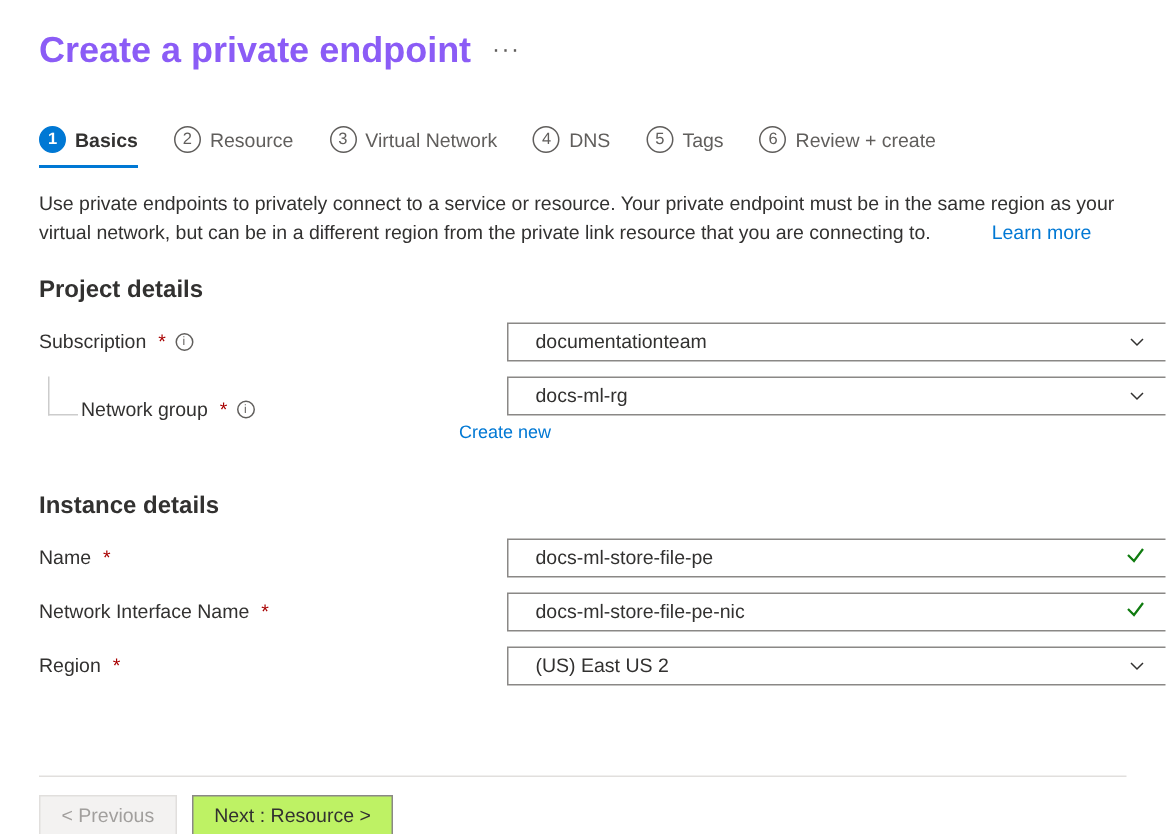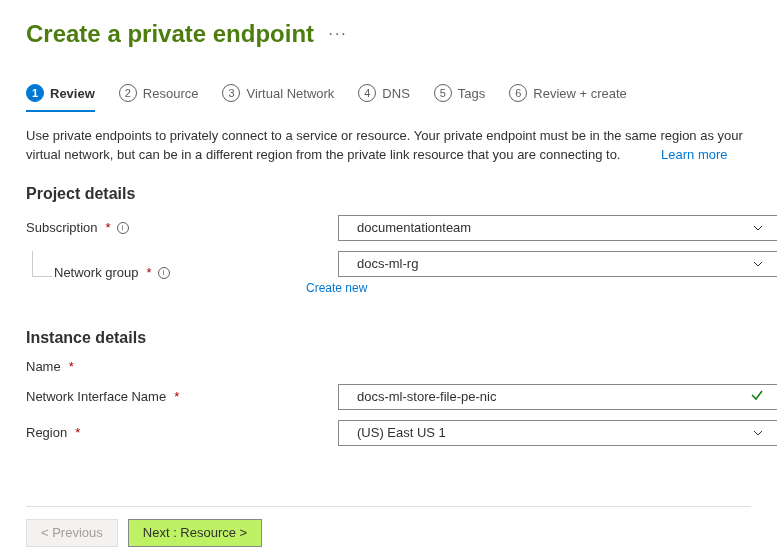--- a/index.html
+++ b/index.html
@@ -5,21 +5,21 @@
     * { box-sizing: border-box; margin: 0; padding: 0; }
     body {
       font-family: "Segoe UI", -apple-system, sans-serif;
       font-size: 13px;
       color: #323130;
       background: #fff;
       padding: 20px 26px;
       width: 777px;
     }
     .header-row { display: flex; align-items: center; gap: 14px; margin-bottom: 30px; }
-    .page-title { font-size: 24px; font-weight: 600; color: #4d7c0f; }
+    .page-title { font-size: 24px; font-weight: 600; color: #8b5cf6; }
     .ellipsis { color: #605e5c; font-size: 16px; letter-spacing: 1px; cursor: pointer; }
     .tabs { display: flex; gap: 24px; border-bottom: 1px solid transparent; margin-bottom: 14px; }
     .tab {
       display: flex; align-items: center; gap: 6px;
       padding: 6px 0 8px 0; font-size: 13px; color: #605e5c;
       cursor: pointer; border-bottom: 2px solid transparent;
     }
     .tab.active { color: #323130; font-weight: 600; border-bottom: 2px solid #0078d4; }
     .step-circle {
       width: 18px; height: 18px; border-radius: 50%;
@@ -77,21 +77,21 @@
 <body>
 
 <div class="header-row">
   <h1 class="page-title">Create a private endpoint</h1>
   <span class="ellipsis">···</span>
 </div>
 
 <div class="tabs">
   <div class="tab active">
     <span class="step-circle">1</span>
-    <span>Review</span>
+    <span>Basics</span>
   </div>
   <div class="tab">
     <span class="step-circle">2</span>
     <span>Resource</span>
   </div>
   <div class="tab">
     <span class="step-circle">3</span>
     <span>Virtual Network</span>
   </div>
   <div class="tab">
@@ -150,20 +150,30 @@
 </div>
 
 <div class="section-gap"></div>
 
 <div class="section-title">Instance details</div>
 
 <div class="form-row">
   <div class="label-col">
     <span>Name</span>
     <span class="required">*</span>
+  </div>
+  <div class="input-col">
+    <div class="text-input">
+      <span>docs-ml-store-file-pe</span>
+      <span class="check-icon">
+        <svg class="check" viewBox="0 0 14 14">
+            <path d="M2 7 L6 11 L12 3" stroke="#107c10" stroke-width="1.5" fill="none"></path>
+          </svg>
+      </span>
+    </div>
   </div>
 </div>
 
 <div class="form-row">
   <div class="label-col">
     <span>Network Interface Name</span>
     <span class="required">*</span>
   </div>
   <div class="input-col">
     <div class="text-input">
@@ -177,21 +187,21 @@
   </div>
 </div>
 
 <div class="form-row">
   <div class="label-col">
     <span>Region</span>
     <span class="required">*</span>
   </div>
   <div class="input-col">
     <div class="select-box">
-      <span>(US) East US 1</span>
+      <span>(US) East US 2</span>
       <svg class="chevron" viewBox="0 0 12 12">
           <path d="M2 4 L6 8 L10 4" stroke="#323130" stroke-width="1" fill="none"></path>
         </svg>
     </div>
   </div>
 </div>
 
 <div class="footer">
   <button class="btn disabled">&lt;  Previous</button>
   <button class="btn">Next : Resource  &gt;</button>

